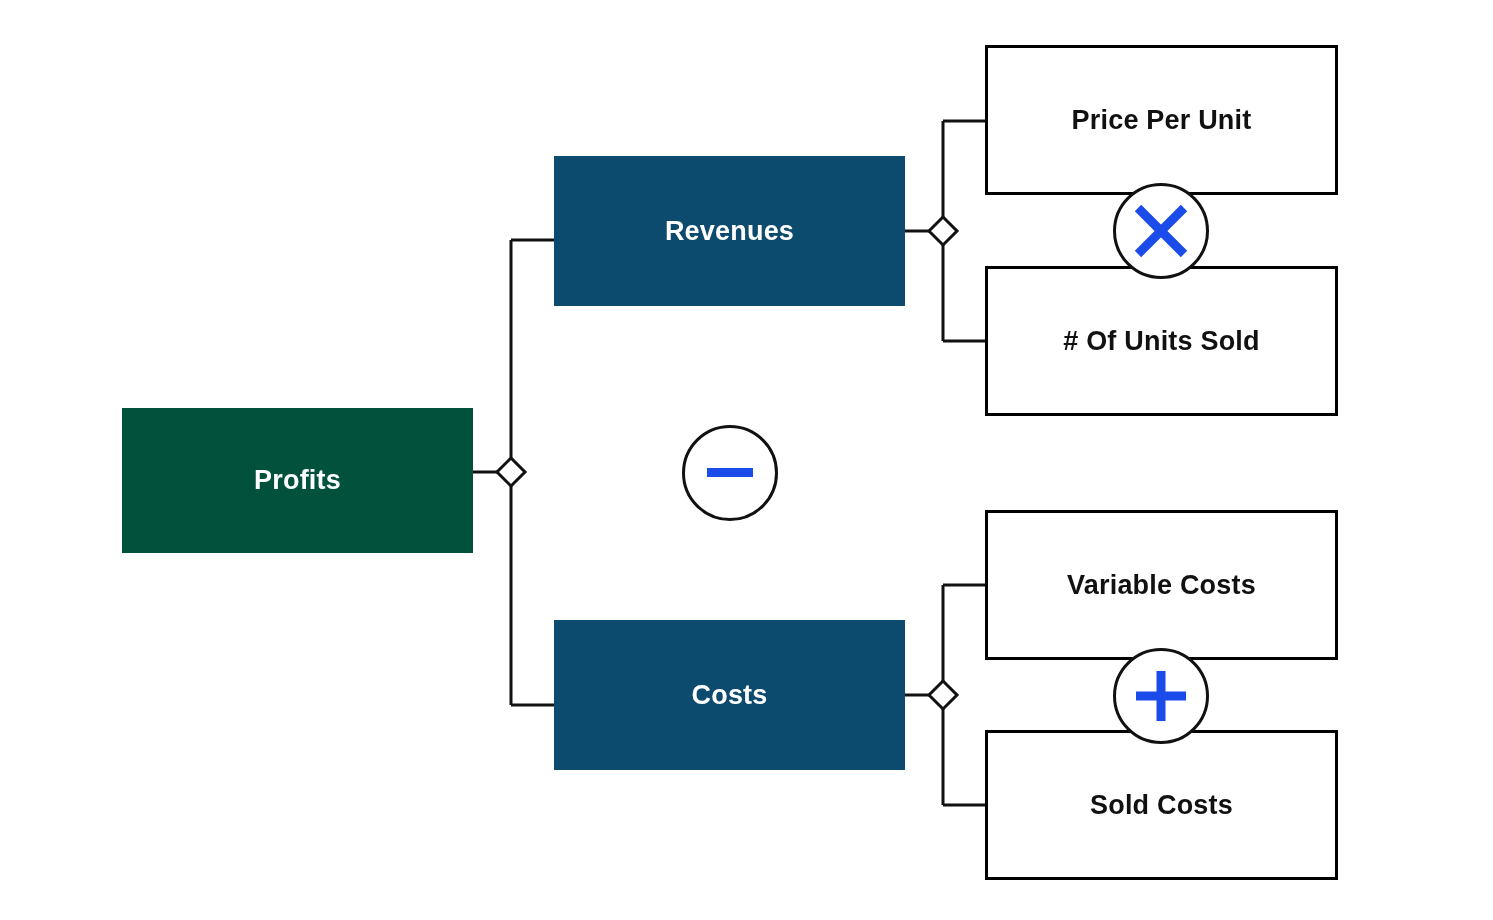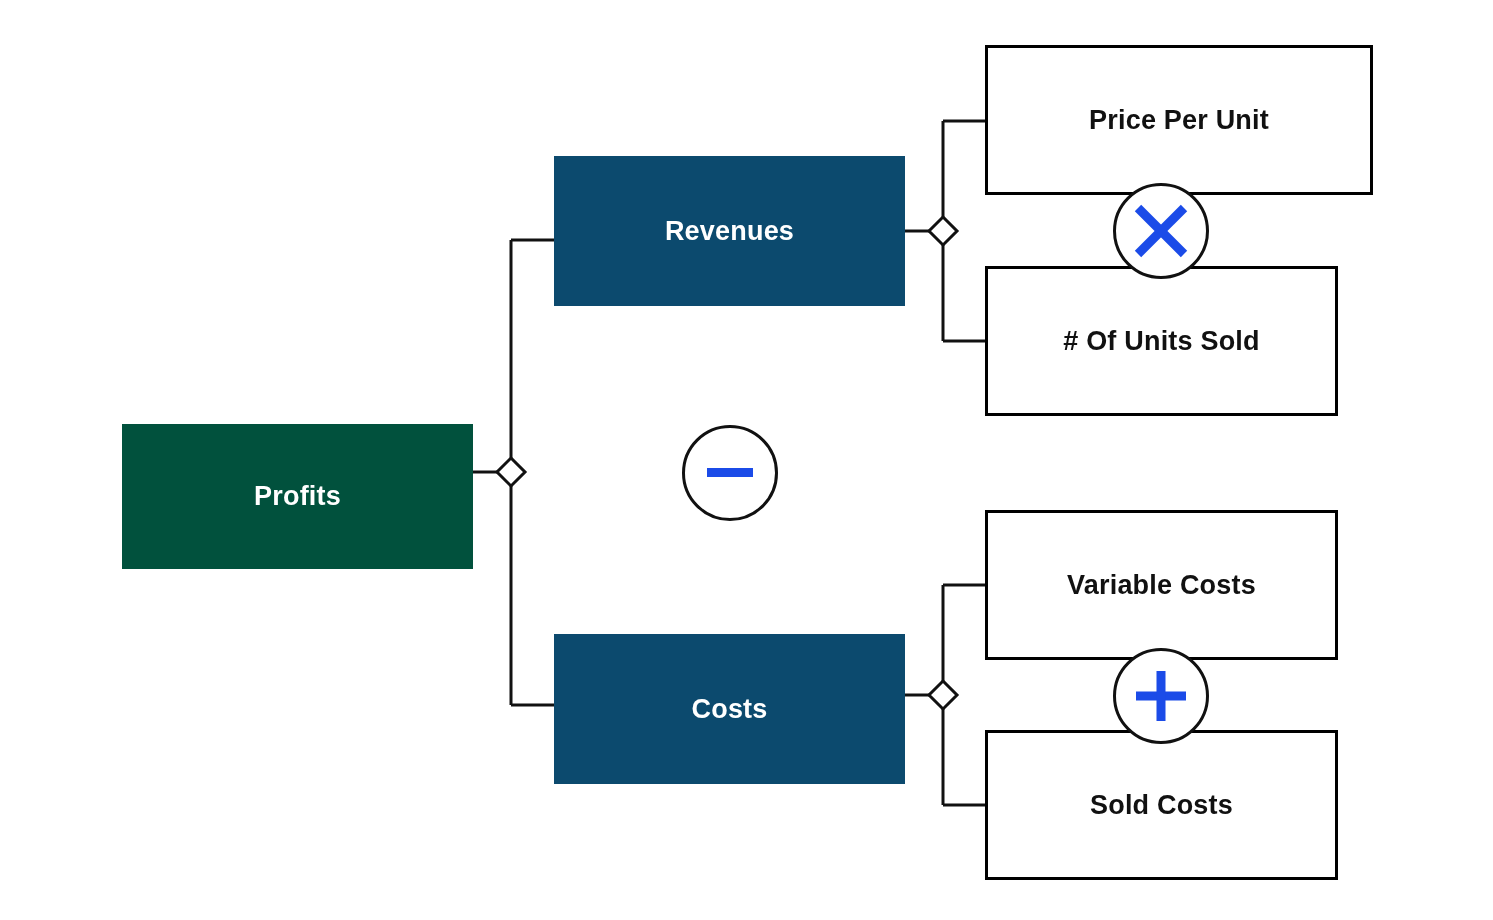--- a/index.html
+++ b/index.html
@@ -91,33 +91,33 @@
       <path d="M943 805 H 985"></path>
     </g>
 
     <g stroke="#111111" stroke-width="3" fill="#ffffff">
       <polygon points="511,458 525,472 511,486 497,472"></polygon>
       <polygon points="943,217 957,231 943,245 929,231"></polygon>
       <polygon points="943,681 957,695 943,709 929,695"></polygon>
     </g>
   </svg>
 
-  <div class="node node-root" style="left:122px; top:424px; width:351px; height:145px;">
+  <div class="node node-root" style="left:122px; top:408px; width:351px; height:145px;">
     <span>Profits</span>
   </div>
 
   <div class="node node-branch" style="left:554px; top:156px; width:351px; height:150px;">
     <span>Revenues</span>
   </div>
 
-  <div class="node node-branch" style="left:554px; top:620px; width:351px; height:150px;margin-top:14px;">
+  <div class="node node-branch" style="left:554px; top:620px; width:351px; height:150px;">
     <span>Costs</span>
   </div>
 
-  <div class="node node-leaf" style="left:985px; top:45px; width:388px; height:150px;">
+  <div class="node node-leaf" style="left:985px; top:45px; width:353px; height:150px;">
     <span>Price Per Unit</span>
   </div>
 
   <div class="node node-leaf" style="left:985px; top:266px; width:353px; height:150px;">
     <span># Of Units Sold</span>
   </div>
 
   <div class="node node-leaf" style="left:985px; top:510px; width:353px; height:150px;">
     <span>Variable Costs</span>
   </div>

